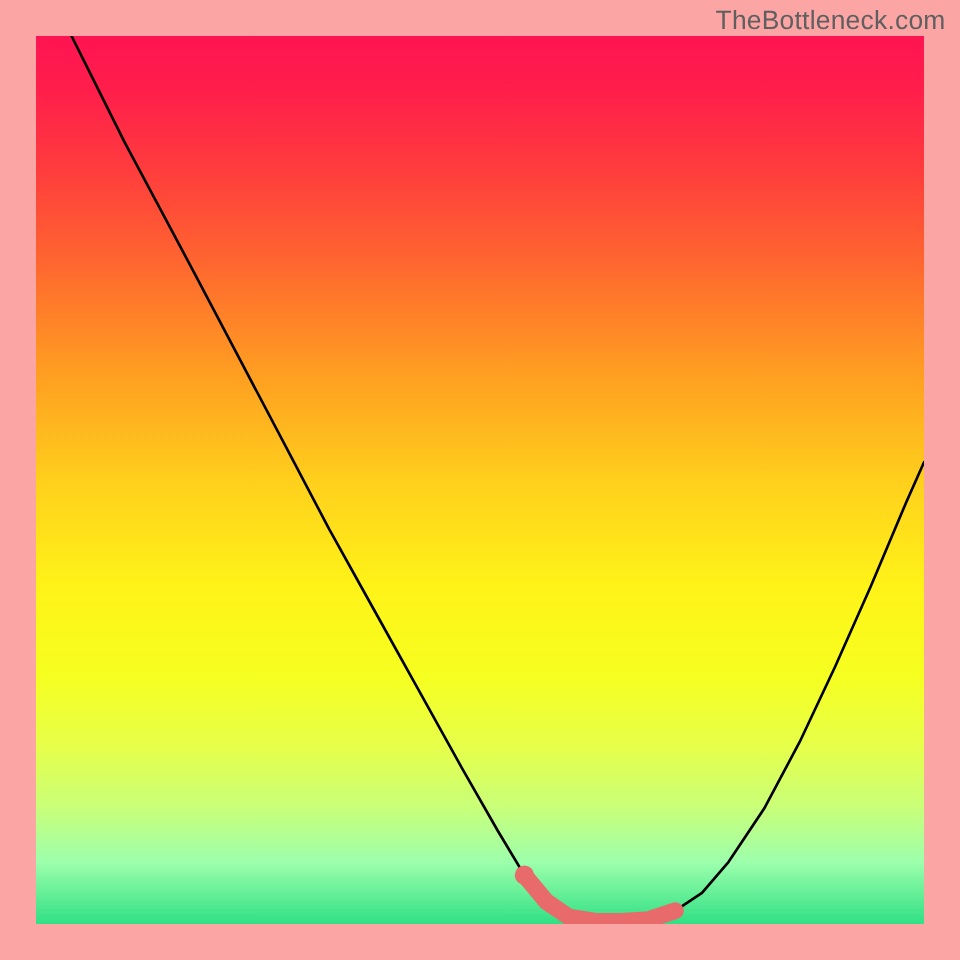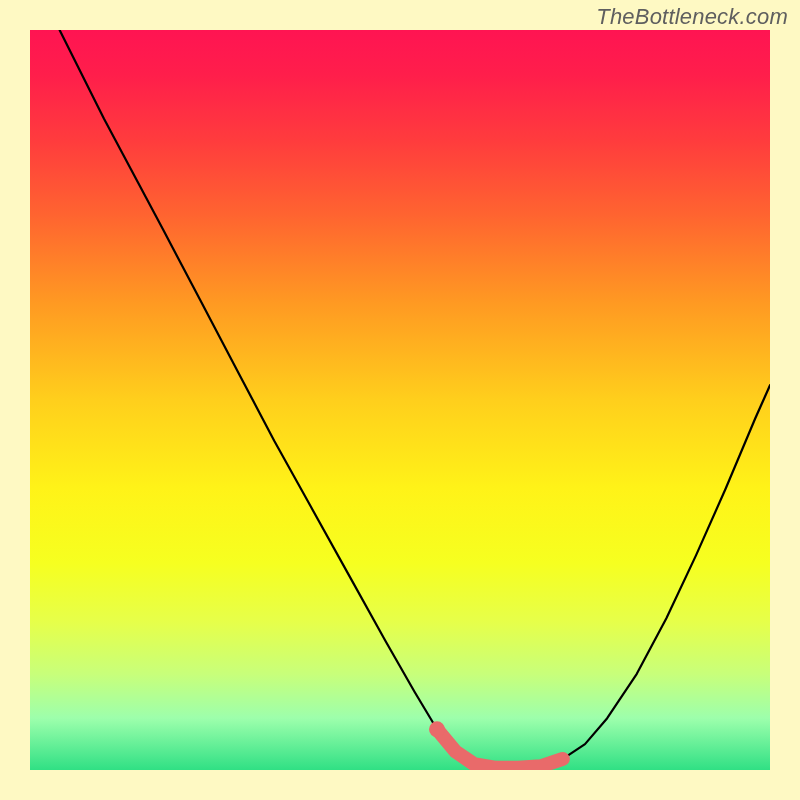--- a/index.html
+++ b/index.html
@@ -1,22 +1,21 @@
 <!DOCTYPE html>
 <html><head>
 <meta charset="utf-8">
 <style>
   * { margin: 0; padding: 0; box-sizing: border-box; }
   html, body { width: 800px; height: 800px; background: #000; overflow: hidden; }
   .container {
     position: relative;
     width: 800px;
     height: 800px;
-    background: #fef9c3;
-    font-style: italic;
+    background: #fca5a5;
   }
   .watermark {
     position: absolute;
     top: 4px;
     right: 12px;
     color: #5f5f5f;
     font-family: Arial, Helvetica, sans-serif;
     font-size: 22px;
     font-weight: 500;
     z-index: 10;

